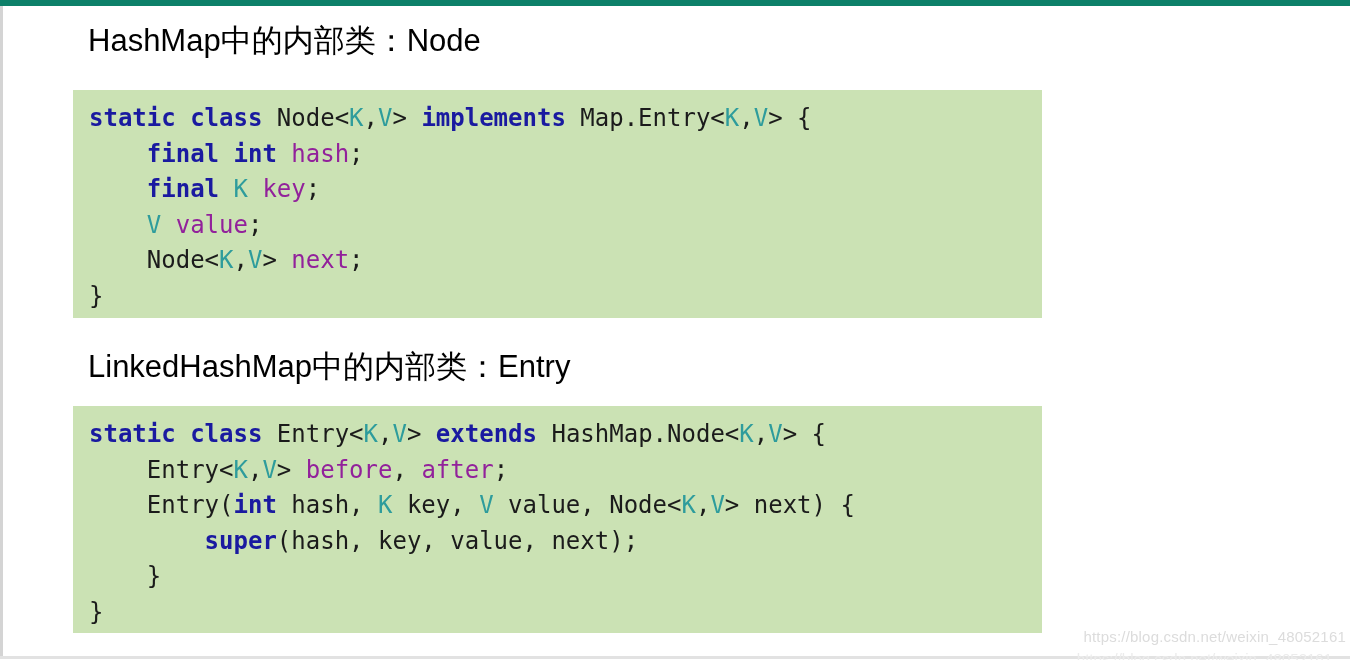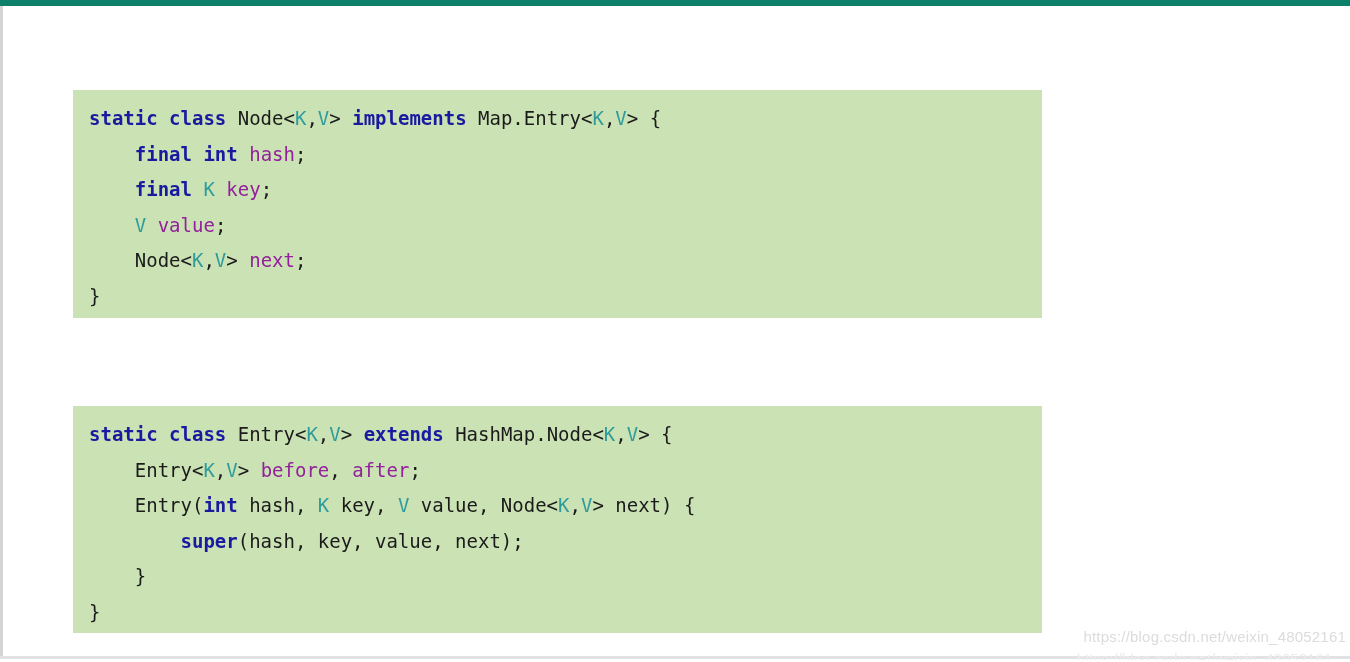--- a/index.html
+++ b/index.html
@@ -59,21 +59,21 @@
   }
   #heading-node    { top: 19px; }
   #heading-entry   { top: 345px; }
 
   .code-block {
     position: absolute;
     left: 70px;
     width: 969px;
     background: #cbe2b4;
     font-family: "DejaVu Sans Mono", "Liberation Mono", monospace;
-    font-size: 19px;
+    font-size: 24px;
     line-height: 35.5px;
     color: #1b1b1b;
     white-space: pre;
     box-sizing: border-box;
     padding: 11px 0 11px 16px;
   }
   #code-node  { top: 84px;  height: 228px; }
   #code-entry { top: 400px; height: 227px; }
 
   .code-line { white-space: pre; }
@@ -109,22 +109,24 @@
 </style>
 </head>
 <body>
 
 <div id="top-bar"></div>
 <div id="left-border"></div>
 <div id="bottom-border"></div>
 
 <div id="content">
 
+  <div class="section-heading" id="heading-node">HashMap中的内部类：Node</div>
 
   <div class="code-block" id="code-node"><div class="code-line"><span class="tok-keyword">static</span><span class="tok-plain"> </span><span class="tok-keyword">class</span><span class="tok-plain"> Node&lt;</span><span class="tok-type">K</span><span class="tok-plain">,</span><span class="tok-type">V</span><span class="tok-plain">&gt; </span><span class="tok-keyword">implements</span><span class="tok-plain"> Map.Entry&lt;</span><span class="tok-type">K</span><span class="tok-plain">,</span><span class="tok-type">V</span><span class="tok-plain">&gt; {</span></div><div class="code-line"><span class="tok-plain">    </span><span class="tok-keyword">final</span><span class="tok-plain"> </span><span class="tok-keyword">int</span><span class="tok-plain"> </span><span class="tok-field">hash</span><span class="tok-plain">;</span></div><div class="code-line"><span class="tok-plain">    </span><span class="tok-keyword">final</span><span class="tok-plain"> </span><span class="tok-type">K</span><span class="tok-plain"> </span><span class="tok-field">key</span><span class="tok-plain">;</span></div><div class="code-line"><span class="tok-plain">    </span><span class="tok-type">V</span><span class="tok-plain"> </span><span class="tok-field">value</span><span class="tok-plain">;</span></div><div class="code-line"><span class="tok-plain">    Node&lt;</span><span class="tok-type">K</span><span class="tok-plain">,</span><span class="tok-type">V</span><span class="tok-plain">&gt; </span><span class="tok-field">next</span><span class="tok-plain">;</span></div><div class="code-line"><span class="tok-plain">}</span></div></div>
 
+  <div class="section-heading" id="heading-entry">LinkedHashMap中的内部类：Entry</div>
 
   <div class="code-block" id="code-entry"><div class="code-line"><span class="tok-keyword">static</span><span class="tok-plain"> </span><span class="tok-keyword">class</span><span class="tok-plain"> Entry&lt;</span><span class="tok-type">K</span><span class="tok-plain">,</span><span class="tok-type">V</span><span class="tok-plain">&gt; </span><span class="tok-keyword">extends</span><span class="tok-plain"> HashMap.Node&lt;</span><span class="tok-type">K</span><span class="tok-plain">,</span><span class="tok-type">V</span><span class="tok-plain">&gt; {</span></div><div class="code-line"><span class="tok-plain">    Entry&lt;</span><span class="tok-type">K</span><span class="tok-plain">,</span><span class="tok-type">V</span><span class="tok-plain">&gt; </span><span class="tok-field">before</span><span class="tok-plain">, </span><span class="tok-field">after</span><span class="tok-plain">;</span></div><div class="code-line"><span class="tok-plain">    Entry(</span><span class="tok-keyword">int</span><span class="tok-plain"> hash, </span><span class="tok-type">K</span><span class="tok-plain"> key, </span><span class="tok-type">V</span><span class="tok-plain"> value, Node&lt;</span><span class="tok-type">K</span><span class="tok-plain">,</span><span class="tok-type">V</span><span class="tok-plain">&gt; next) {</span></div><div class="code-line"><span class="tok-plain">        </span><span class="tok-keyword">super</span><span class="tok-plain">(hash, key, value, next);</span></div><div class="code-line"><span class="tok-plain">    }</span></div><div class="code-line"><span class="tok-plain">}</span></div></div>
 
 </div>
 
 <div id="watermark">https://blog.csdn.net/weixin_48052161</div>
 <div id="watermark-2">https://blog.csdn.net/weixin_48052161</div>
 
 </body></html>

